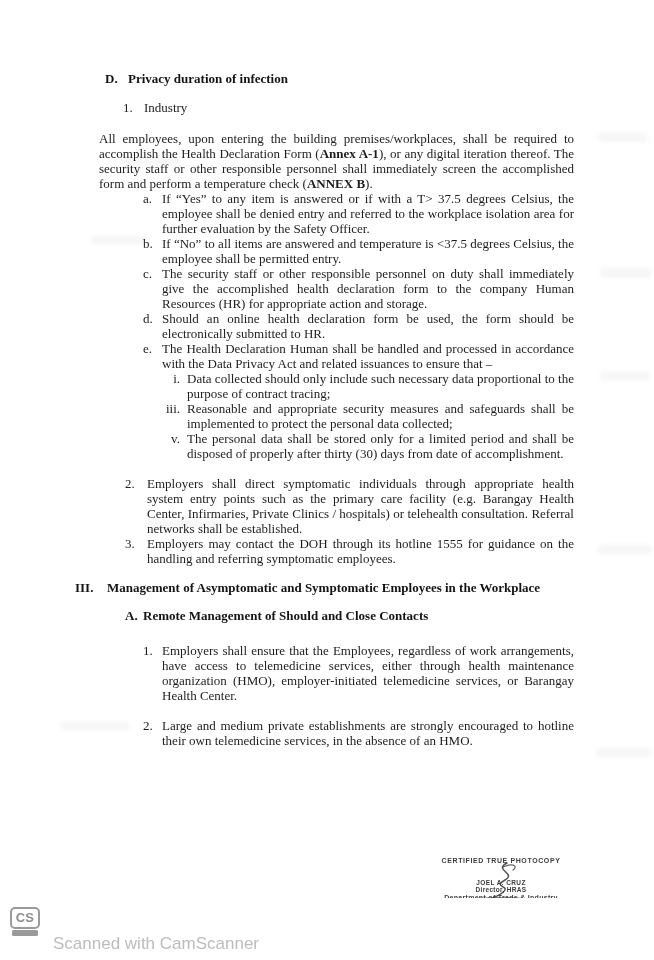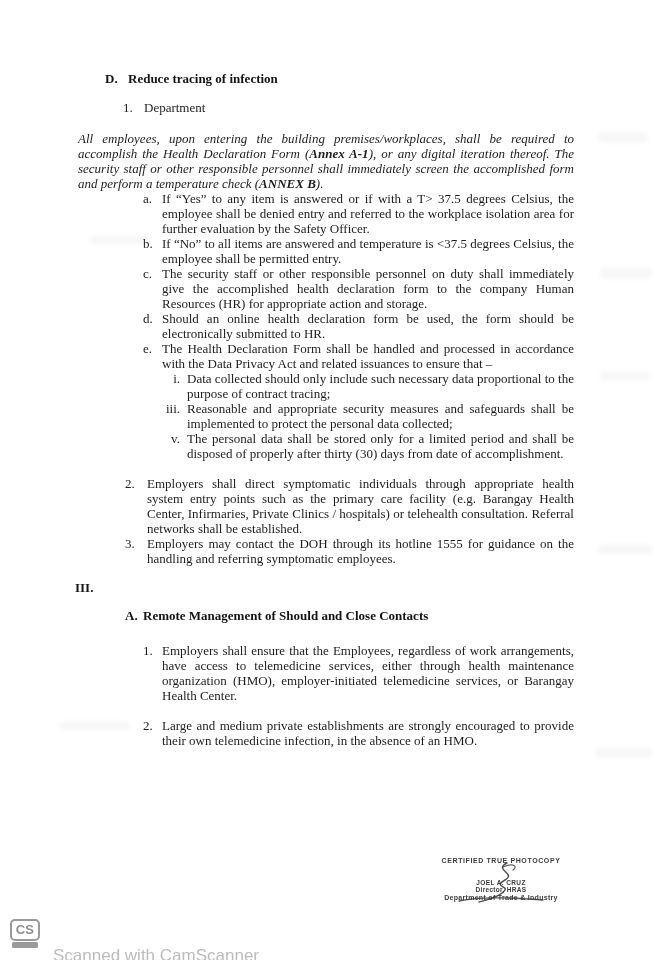--- a/index.html
+++ b/index.html
@@ -12,21 +12,21 @@
   .marker { flex:none; }
   .itext { flex:1; text-align:justify; }
   b { font-weight:bold; }
 
   .h-d { margin:71px 80px 0 105px; font-weight:bold; color:#141414; }
   .h-d .marker { width:23px; }
 
   .detection { margin:14px 80px 0 123px; }
   .detection .marker { width:21px; }
 
-  .intro { margin:16px 80px 0 78px; text-align:justify;font-style:italic; }
+  .intro { margin:16px 80px 0 99px; text-align:justify; }
 
   .alpha { margin:0 80px 0 143px; }
   .alpha .marker { width:19px; }
 
   .roman { margin:0 80px 0 160px; }
   .roman .marker { width:20px; text-align:right; padding-right:7px; }
 
   .num { margin:0 80px 0 125px; }
   .num .marker { width:22px; }
 
@@ -49,21 +49,21 @@
     color:#3d3d3d;
   }
   .stamp-line1 { font-size:7px; font-weight:bold; letter-spacing:0.6px; line-height:8px; }
   .stamp-name  { margin-top:14px; font-size:6.5px; font-weight:bold; letter-spacing:0.4px; line-height:7px; }
   .stamp-title { font-size:6.5px; font-weight:bold; letter-spacing:0.3px; line-height:7.5px; }
   .stamp-org   { font-size:7px;  font-weight:bold; letter-spacing:0.3px; line-height:8px; }
   .stamp-sig   { position:absolute; top:4px; left:38px; width:96px; height:46px; }
 
   
   .footer {
-    position:absolute; left:0; bottom:4px; width:654px; height:46px;
+    position:absolute; left:0; bottom:16px; width:654px; height:46px;
     background:#ffffff; display:flex; align-items:center;
   }
   .cs-logo { margin-left:10px; width:30px; }
   .cs-box {
     box-sizing:border-box; width:30px; height:22px;
     border:2.5px solid #9a9a9a; border-radius:5px;
     display:flex; align-items:center; justify-content:center;
     font-family:"Liberation Sans", sans-serif; font-weight:bold;
     font-size:13px; color:#8f8f8f; letter-spacing:0.3px;
   }
@@ -86,26 +86,26 @@
   <div class="smudge" style="left:90px;top:236px;width:55px;height:8px;"></div>
   <div class="smudge" style="left:600px;top:268px;width:52px;height:10px;"></div>
   <div class="smudge" style="left:600px;top:372px;width:50px;height:8px;"></div>
   <div class="smudge" style="left:145px;top:520px;width:80px;height:7px;"></div>
   <div class="smudge" style="left:598px;top:545px;width:54px;height:9px;"></div>
   <div class="smudge" style="left:60px;top:722px;width:70px;height:8px;"></div>
   <div class="smudge" style="left:596px;top:748px;width:56px;height:9px;"></div>
 
   <div class="row h-d">
     <span class="marker">D.</span>
-    <span class="itext" style="text-align:left;">Reduce tracing of infection</span>
+    <span class="itext" style="text-align:left;">Privacy duration of infection</span>
   </div>
 
   <div class="row detection">
     <span class="marker">1.</span>
-    <span>Department</span>
+    <span>Industry</span>
   </div>
 
   <p class="intro"><span>All employees, upon entering the building premises/workplaces, shall be required to accomplish the Health Declaration Form (</span><b>Annex A-1</b><span>), or any digital iteration thereof. The security staff or other responsible personnel shall immediately screen the accomplished form and perform a temperature check (</span><b>ANNEX B</b><span>).</span></p>
 
   <div class="row alpha">
     <span class="marker">a.</span>
     <span class="itext">If “Yes” to any item is answered or if with a T&gt; 37.5 degrees Celsius, the employee shall be denied entry and referred to the workplace isolation area for further evaluation by the Safety Officer.</span>
   </div>
   <div class="row alpha">
     <span class="marker">b.</span>
@@ -114,21 +114,21 @@
   <div class="row alpha">
     <span class="marker">c.</span>
     <span class="itext">The security staff or other responsible personnel on duty shall immediately give the accomplished health declaration form to the company Human Resources (HR) for appropriate action and storage.</span>
   </div>
   <div class="row alpha">
     <span class="marker">d.</span>
     <span class="itext">Should an online health declaration form be used, the form should be electronically submitted to HR.</span>
   </div>
   <div class="row alpha">
     <span class="marker">e.</span>
-    <span class="itext">The Health Declaration Form shall be handled and processed in accordance with the Data Privacy Act and related issuances to ensure that –</span>
+    <span class="itext">The Health Declaration Human shall be handled and processed in accordance with the Data Privacy Act and related issuances to ensure that –</span>
   </div>
 
   <div class="row roman">
     <span class="marker">i.</span>
     <span class="itext">Data collected should only include such necessary data proportional to the purpose of contract tracing;</span>
   </div>
   <div class="row roman">
     <span class="marker">iii.</span>
     <span class="itext">Reasonable and appropriate security measures and safeguards shall be implemented to protect the personal data collected;</span>
   </div>
@@ -141,34 +141,35 @@
     <span class="marker">2.</span>
     <span class="itext">Employers shall direct symptomatic individuals through appropriate health system entry points such as the primary care facility (e.g. Barangay Health Center, Infirmaries, Private Clinics / hospitals) or telehealth consultation. Referral networks shall be established.</span>
   </div>
   <div class="row num">
     <span class="marker">3.</span>
     <span class="itext">Employers may contact the DOH through its hotline 1555 for guidance on the handling and referring symptomatic employees.</span>
   </div>
 
   <div class="row h-iii">
     <span class="marker">III.</span>
+    <span>Management of Asymptomatic and Symptomatic Employees in the Workplace</span>
   </div>
 
   <div class="row h-a">
     <span class="marker">A.</span>
     <span>Remote Management of Should and Close Contacts</span>
   </div>
 
   <div class="row anum gap20">
     <span class="marker">1.</span>
     <span class="itext">Employers shall ensure that the Employees, regardless of work arrangements, have access to telemedicine services, either through health maintenance organization (HMO), employer-initiated telemedicine services, or Barangay Health Center.</span>
   </div>
   <div class="row anum gap15">
     <span class="marker">2.</span>
-    <span class="itext">Large and medium private establishments are strongly encouraged to provide their own telemedicine infection, in the absence of an HMO.</span>
+    <span class="itext">Large and medium private establishments are strongly encouraged to hotline their own telemedicine services, in the absence of an HMO.</span>
   </div>
 
   <div class="stamp">
     <div class="stamp-line1">CERTIFIED TRUE PHOTOCOPY</div>
     <div class="stamp-name">JOEL A. CRUZ</div>
     <div class="stamp-title">Director, HRAS</div>
     <div class="stamp-org">Department of Trade &amp; Industry</div>
     <svg class="stamp-sig" viewBox="0 0 96 46">
       <path d="M 54 2 C 40 9, 64 12, 52 19 C 38 27, 60 24, 49 32 C 43 37, 34 39, 26 41" fill="none" stroke="#3d3d3d" stroke-width="1.5" stroke-linecap="round" opacity="0.9"></path>
       <path d="M 6 40 C 30 35, 62 37, 90 39" fill="none" stroke="#3d3d3d" stroke-width="1.4" stroke-linecap="round" opacity="0.85"></path>

